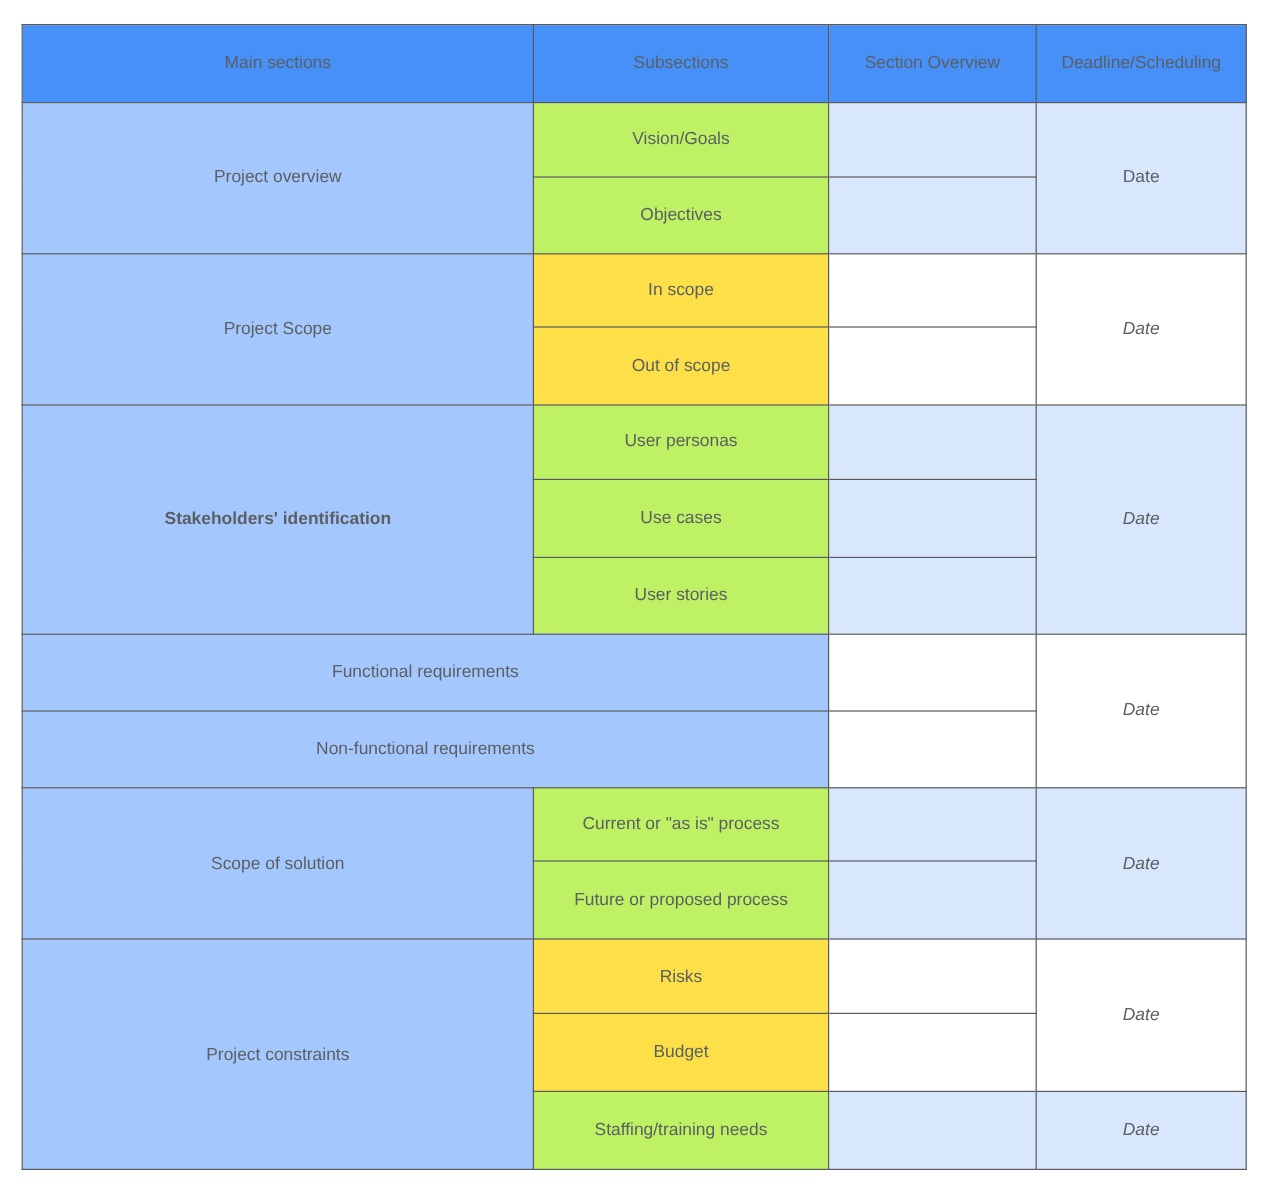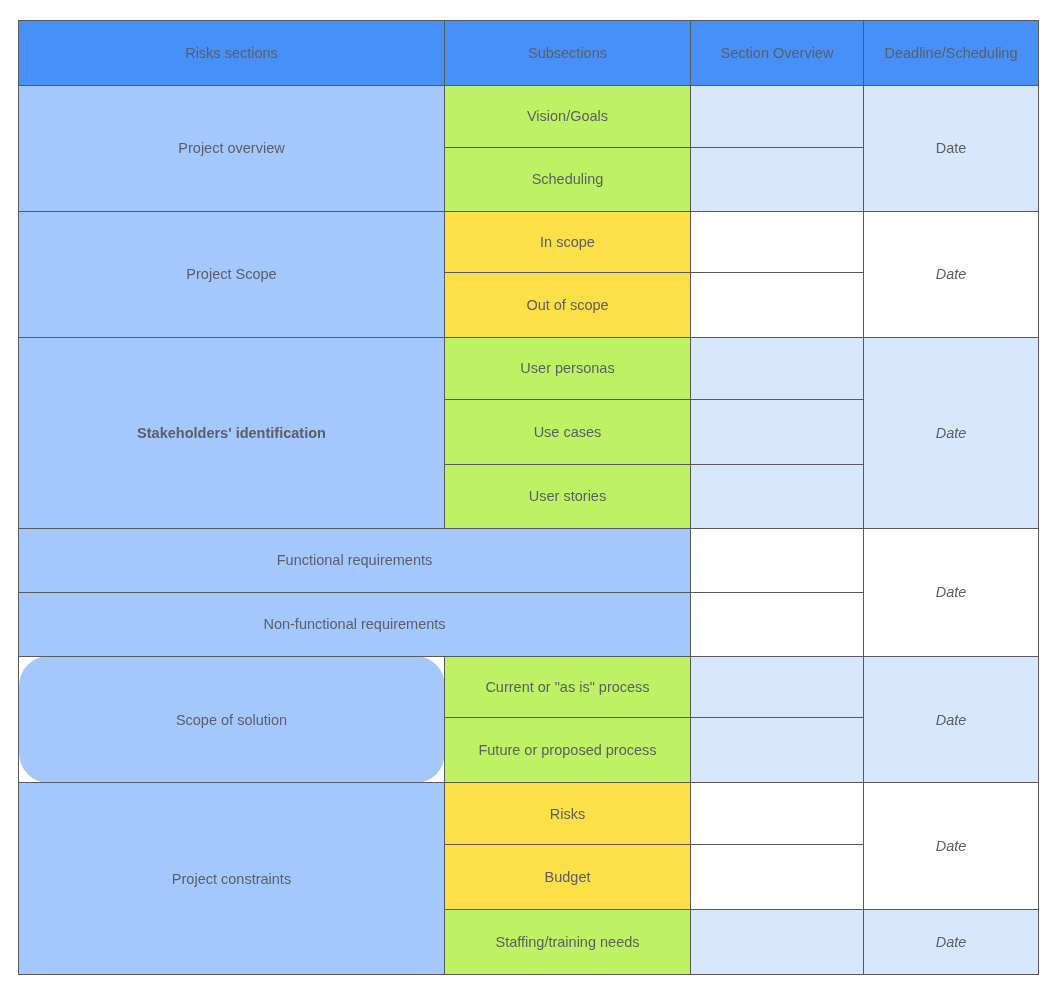--- a/index.html
+++ b/index.html
@@ -82,36 +82,36 @@
 <div id="table-wrap">
   <table class="req-table">
     <colgroup>
       <col class="c1">
         <col class="c2">
         <col class="c3">
         <col class="c4">
     </colgroup>
     <thead>
       <tr>
-        <th class="hdr">Risks sections</th>
+        <th class="hdr">Main sections</th>
         <th class="hdr">Subsections</th>
         <th class="hdr">Section Overview</th>
         <th class="hdr">Deadline/Scheduling</th>
       </tr>
     </thead>
     <tbody>
 
       <tr>
         <td class="main-sec" rowspan="2" style="height:63px;">Project overview</td>
         <td class="sub-light">Vision/Goals</td>
         <td class="ov-light"></td>
         <td class="date-light" rowspan="2">Date</td>
       </tr>
       <tr>
-        <td class="sub-light" style="height:63px;">Scheduling</td>
+        <td class="sub-light" style="height:63px;">Objectives</td>
         <td class="ov-light"></td>
       </tr>
 
       <tr>
         <td class="main-sec" rowspan="2" style="height:63px;">Project Scope</td>
         <td class="sub-white">In scope</td>
         <td class="ov-white"></td>
         <td class="date-white date-italic" rowspan="2">Date</td>
       </tr>
       <tr>
@@ -138,21 +138,21 @@
         <td class="span-main" colspan="2" style="height:63px;">Functional requirements</td>
         <td class="ov-white"></td>
         <td class="date-white date-italic" rowspan="2">Date</td>
       </tr>
       <tr>
         <td class="span-main" colspan="2" style="height:63px;">Non-functional requirements</td>
         <td class="ov-white"></td>
       </tr>
 
       <tr>
-        <td class="main-sec" rowspan="2" style="height:64px;border-radius:30px;">Scope of solution</td>
+        <td class="main-sec" rowspan="2" style="height:64px;">Scope of solution</td>
         <td class="sub-light">Current or "as is" process</td>
         <td class="ov-light"></td>
         <td class="date-light date-italic" rowspan="2">Date</td>
       </tr>
       <tr>
         <td class="sub-light" style="height:64px;">Future or proposed process</td>
         <td class="ov-light"></td>
       </tr>
 
       <tr>

